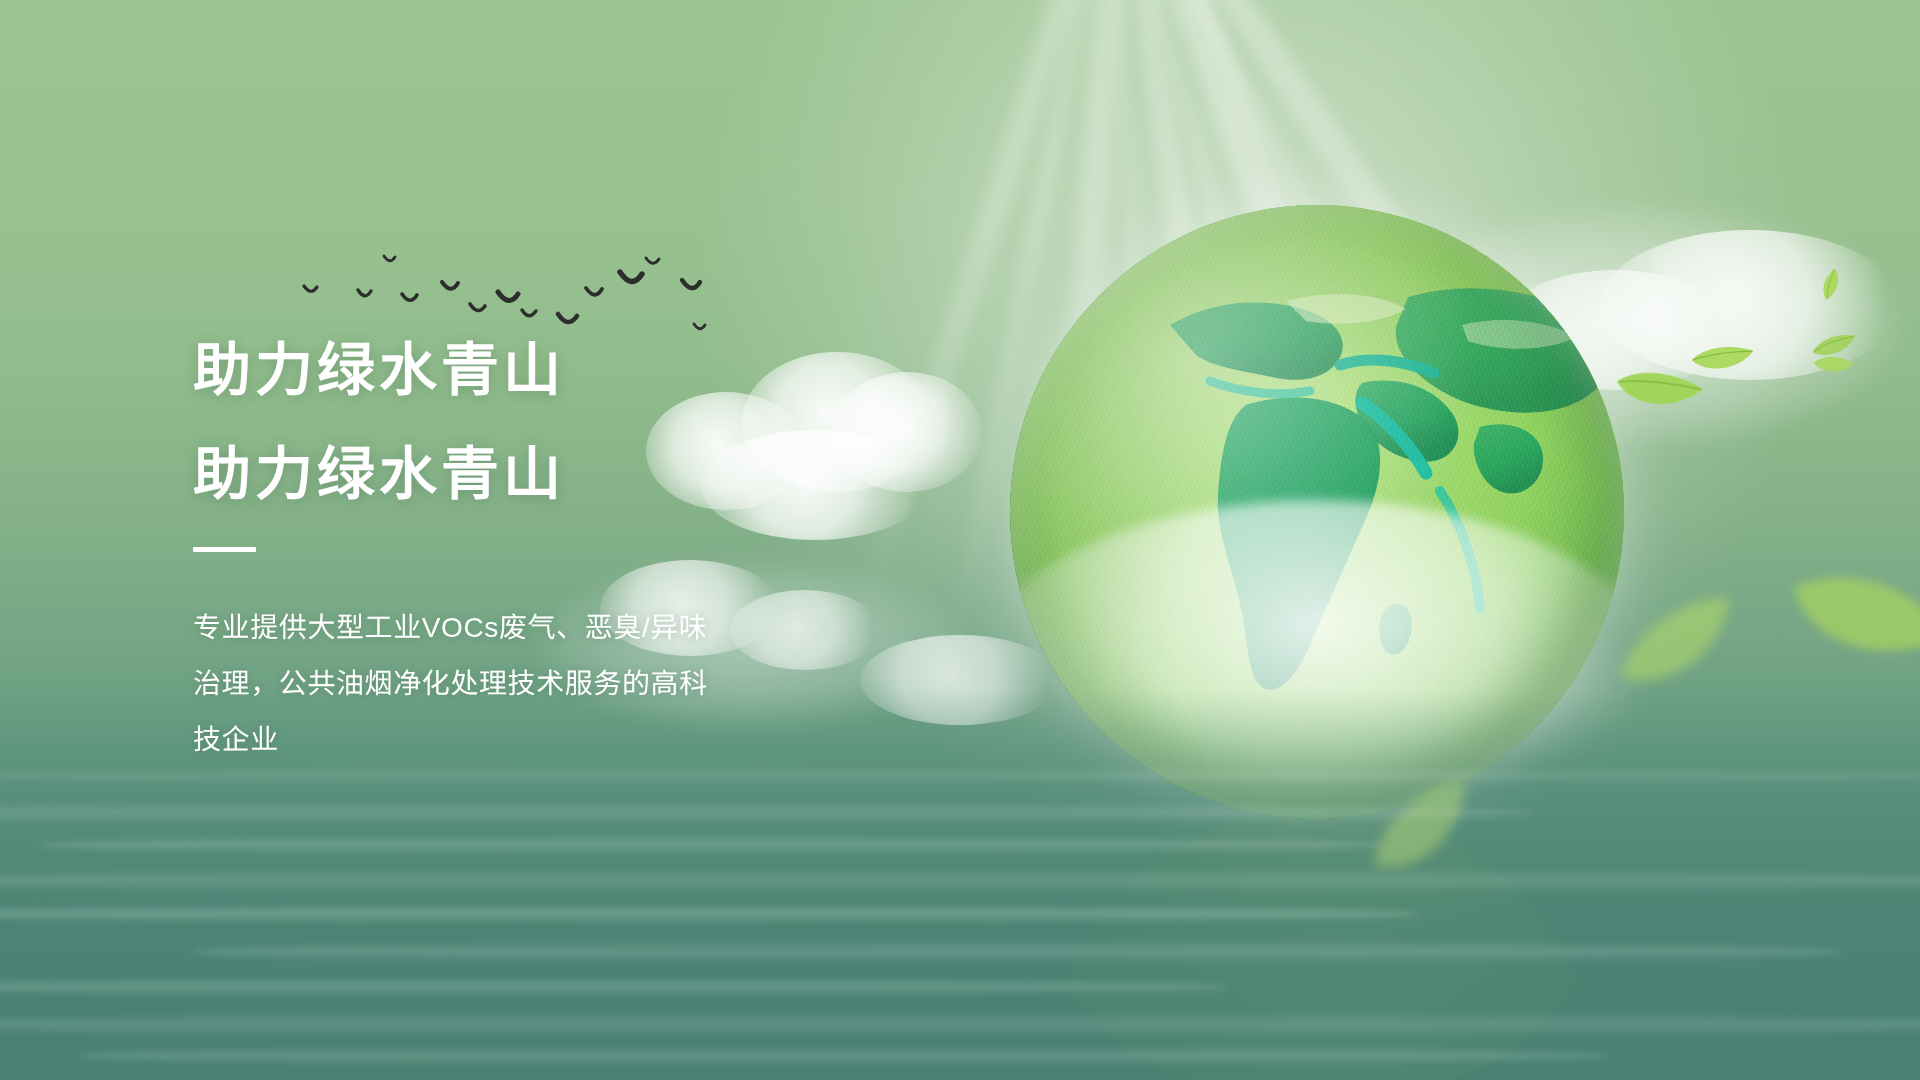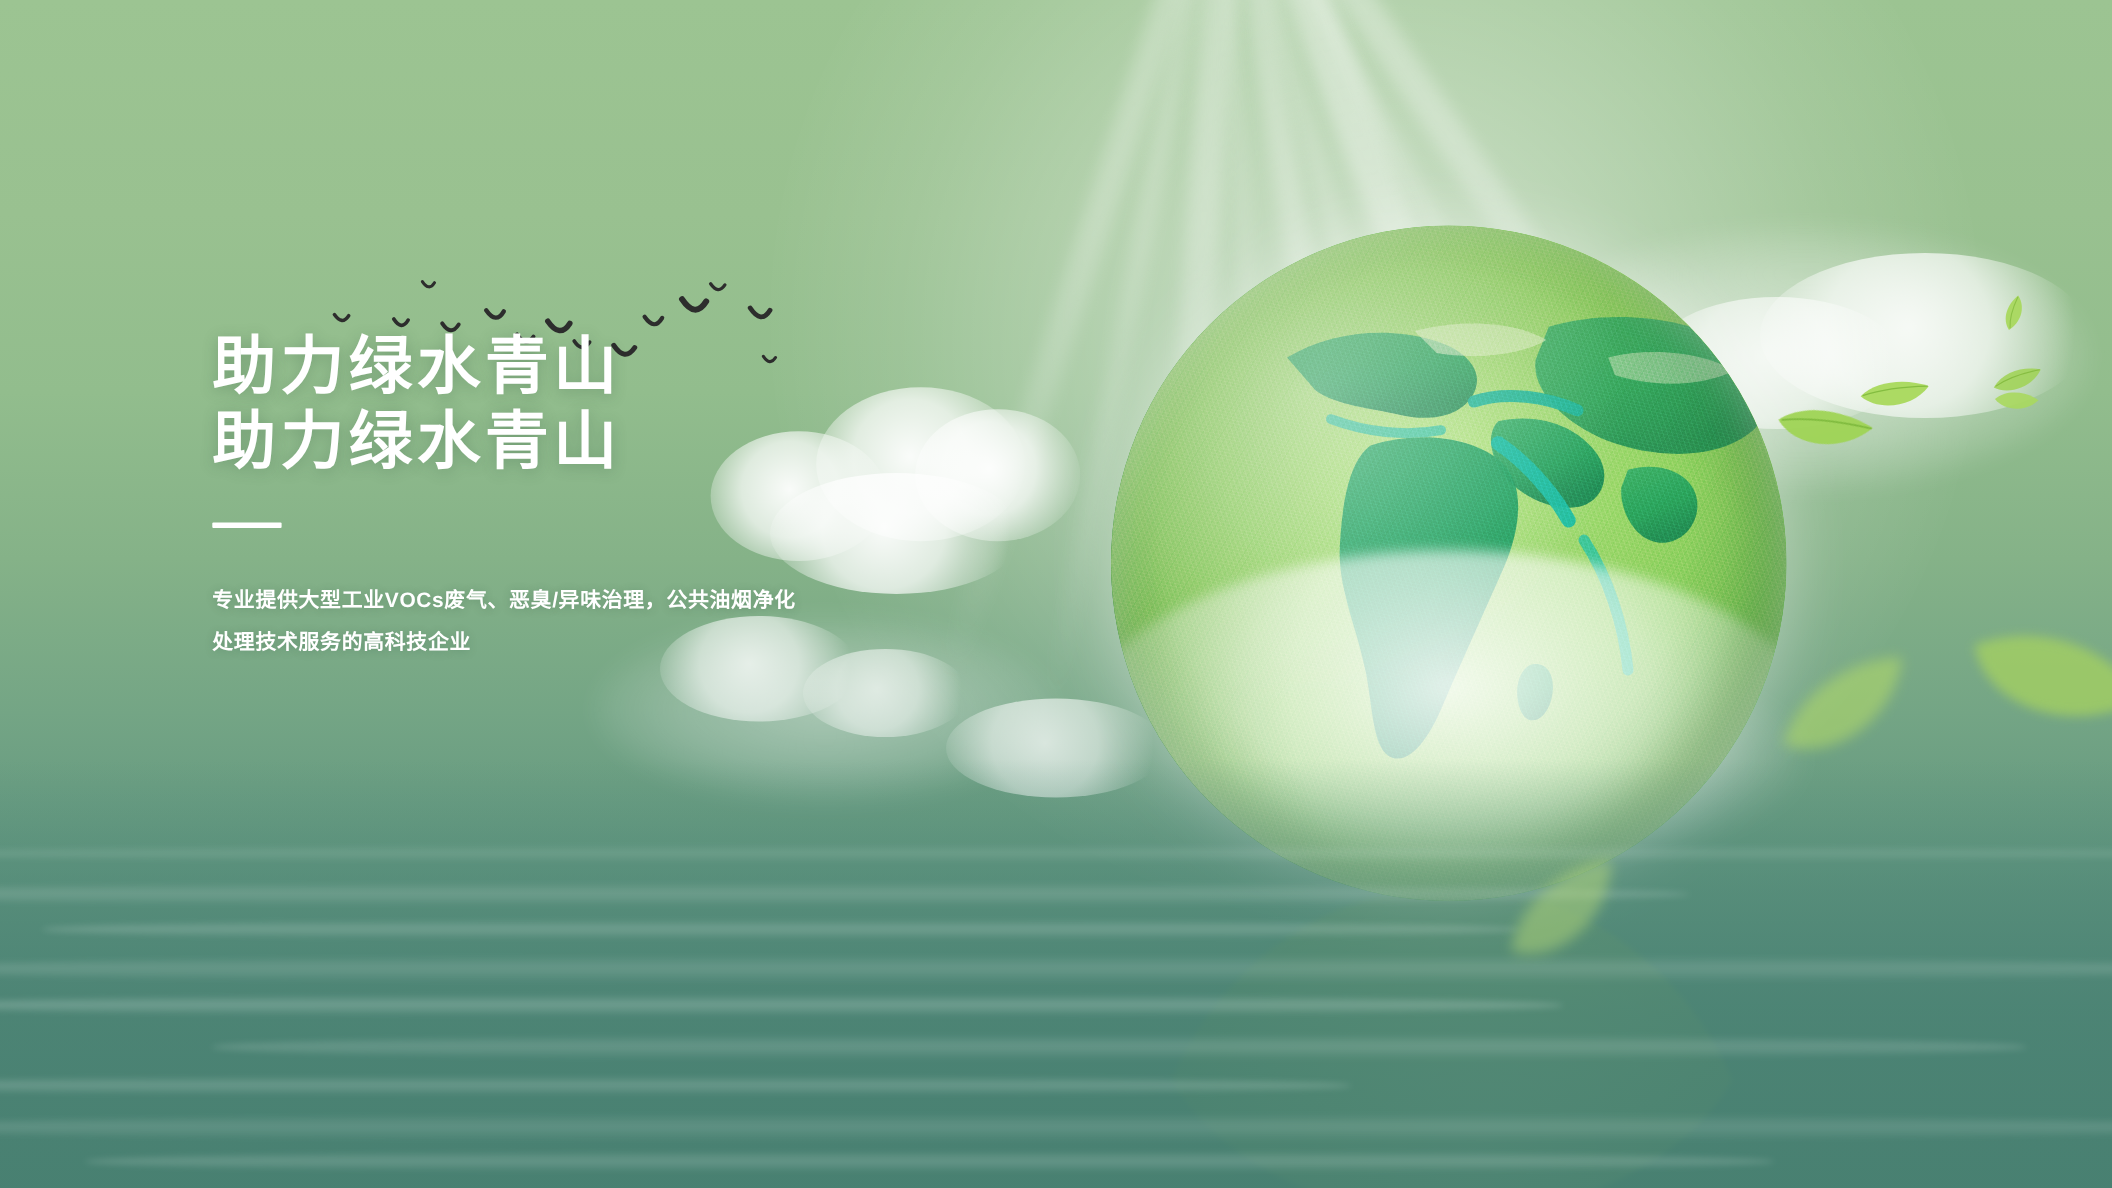--- a/index.html
+++ b/index.html
@@ -234,36 +234,36 @@
   }
   .headline {
     margin: 0;
     color: #ffffff;
     font-size: 58px;
     font-weight: 700;
     line-height: 1.18;
     letter-spacing: 4px;
     text-shadow: 0 2px 14px rgba(40,80,55,0.28);
   }
-  .headline .hl-line { display: block; }
+  .headline .hl-line { display: block; margin-top: 36px; }
 
   .rule {
     margin-top: 38px;
     width: 63px;
     height: 5px;
     background: #ffffff;
     border-radius: 1px;
   }
 
   .sub {
     margin: 0;
     margin-top: 48px;
     color: #ffffff;
-    font-size: 19px;
-    font-weight: 700;
+    font-size: 28px;
+    font-weight: 400;
     line-height: 2.0;
     letter-spacing: 0.6px;
     max-width: 540px;
     text-shadow: 0 1px 8px rgba(40,80,55,0.25);
   }
 </style>
 </head>
 <body>
 
 <div class="banner">

